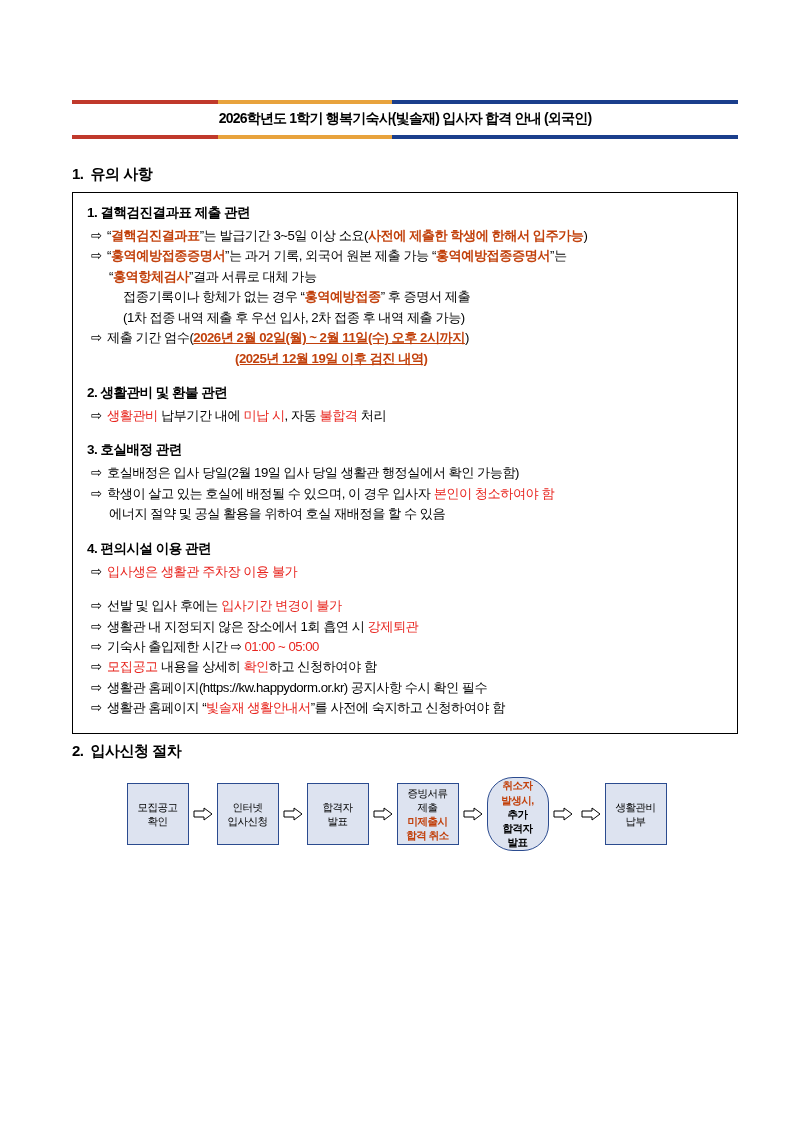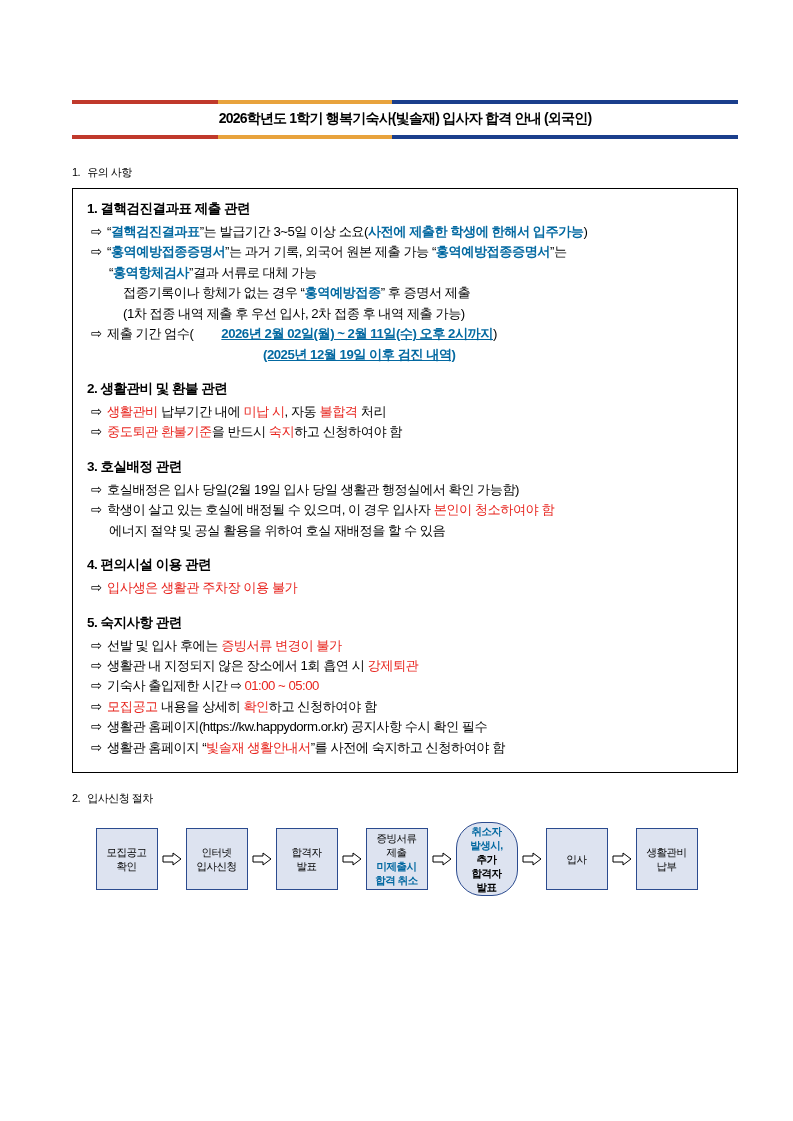--- a/index.html
+++ b/index.html
@@ -35,26 +35,26 @@
     font-size: 14px;
     font-weight: bold;
     letter-spacing: -0.8px;
     text-align: center;
     white-space: nowrap;
   }
 
   
   .section-head {
     margin: 26px 0 8px 72px;
-    font-size: 11px;
-    font-weight: normal;
+    font-size: 15px;
+    font-weight: bold;
     letter-spacing: -0.5px;
   }
   .section-head.second {
-    margin-top: 18px;
+    margin-top: 8px;
   }
   .section-num {
     display: inline-block;
     margin-right: 7px;
   }
 
   
   .box {
     margin: 0 55px 0 72px;
     border: 1px solid #000000;
@@ -82,23 +82,23 @@
     display: inline-block;
     width: 16px;
     color: #000;
   }
   .indent1 { padding-left: 24px; }
   .indent2 { padding-left: 38px; }
   .center-red {
     padding-left: 150px;
   }
   .red { color: #e8251f; }
-  .redb { color: #0369a1; font-weight: bold; }
+  .redb { color: #c2410c; font-weight: bold; }
   .bold { font-weight: bold; }
-  .underline { text-decoration: underline; margin-left: 28px; }
+  .underline { text-decoration: underline; }
 
   
   .flow {
     margin: 16px 0 0 0;
     display: flex;
     align-items: center;
     justify-content: center;
     gap: 0px;
   }
   .node {
@@ -149,35 +149,33 @@
         <div class="line"><span class="arrow">⇨</span><span>“</span><span class="redb">홍역예방접종증명서</span><span>”는 과거 기록, 외국어 원본 제출 가능 “</span><span class="redb">홍역예방접종증명서</span><span>”는</span></div>
         <div class="line indent1"><span>“</span><span class="redb">홍역항체검사</span><span>”결과 서류로 대체 가능</span></div>
         <div class="line indent2"><span>접종기록이나 항체가 없는 경우 “</span><span class="redb">홍역예방접종</span><span>” 후 증명서 제출</span></div>
         <div class="line indent2"><span>(1차 접종 내역 제출 후 우선 입사, 2차 접종 후 내역 제출 가능)</span></div>
         <div class="line"><span class="arrow">⇨</span><span>제출 기간 엄수(</span><span class="redb underline">2026년 2월 02일(월) ~ 2월 11일(수) 오후 2시까지</span><span>)</span></div>
         <div class="line center-red"><span class="redb underline">(2025년 12월 19일 이후 검진 내역)</span></div>
       </div>
       <div class="grp">
         <div class="grp-title">2. 생활관비 및 환불 관련</div>
         <div class="line"><span class="arrow">⇨</span><span class="red">생활관비</span><span> 납부기간 내에 </span><span class="red">미납 시</span><span>, 자동 </span><span class="red">불합격</span><span> 처리</span></div>
-        <div class="line"><span class="arrow">⇨</span><span class="red">중도퇴관 환불기준</span><span>을 반드시 </span><span class="red">숙지</span><span>하고 신청하여야 함</span></div>
       </div>
       <div class="grp">
         <div class="grp-title">3. 호실배정 관련</div>
         <div class="line"><span class="arrow">⇨</span><span>호실배정은 입사 당일(2월 19일 입사 당일 생활관 행정실에서 확인 가능함)</span></div>
         <div class="line"><span class="arrow">⇨</span><span>학생이 살고 있는 호실에 배정될 수 있으며, 이 경우 입사자 </span><span class="red">본인이 청소하여야 함</span></div>
         <div class="line indent1"><span>에너지 절약 및 공실 활용을 위하여 호실 재배정을 할 수 있음</span></div>
       </div>
       <div class="grp">
         <div class="grp-title">4. 편의시설 이용 관련</div>
         <div class="line"><span class="arrow">⇨</span><span class="red">입사생은 생활관 </span><span class="red">주차장 이용 불가</span></div>
       </div>
       <div class="grp">
-        <div class="grp-title">5. 숙지사항 관련</div>
-        <div class="line"><span class="arrow">⇨</span><span>선발 및 입사 후에는 </span><span class="red">증빙서류 변경이 불가</span></div>
+        <div class="line"><span class="arrow">⇨</span><span>선발 및 입사 후에는 </span><span class="red">입사기간 변경이 불가</span></div>
         <div class="line"><span class="arrow">⇨</span><span>생활관 내 지정되지 않은 장소에서 1회 흡연 시 </span><span class="red">강제퇴관</span></div>
         <div class="line"><span class="arrow">⇨</span><span>기숙사 출입제한 시간 ⇨ </span><span class="red">01:00 ~ 05:00</span></div>
         <div class="line"><span class="arrow">⇨</span><span class="red">모집공고</span><span> 내용을 상세히 </span><span class="red">확인</span><span>하고 신청하여야 함</span></div>
         <div class="line"><span class="arrow">⇨</span><span>생활관 홈페이지(https://kw.happydorm.or.kr) 공지사항 수시 확인 필수</span></div>
         <div class="line"><span class="arrow">⇨</span><span>생활관 홈페이지 “</span><span class="red">빛솔재 생활안내서</span><span>”를 사전에 숙지하고 신청하여야 함</span></div>
       </div>
     </div>
 
   <div class="section-head second">
     <span class="section-num">2.</span><span>입사신청 절차</span>
@@ -227,23 +225,20 @@
         <div class="redb">발생시,</div>
         <div class="bold">추가</div>
         <div class="bold">합격자</div>
         <div class="bold">발표</div>
       </div>
       <div class="arrow-ic">
         <svg width="20" height="14" viewBox="0 0 20 14">
           <path d="M1 4 H11 V1 L19 7 L11 13 V10 H1 Z" fill="#ffffff" stroke="#000000" stroke-width="1"></path>
         </svg>
       </div>
-      <div class="node">
-        <div>입사</div>
-      </div>
       <div class="arrow-ic">
         <svg width="20" height="14" viewBox="0 0 20 14">
           <path d="M1 4 H11 V1 L19 7 L11 13 V10 H1 Z" fill="#ffffff" stroke="#000000" stroke-width="1"></path>
         </svg>
       </div>
       <div class="node">
         <div>생활관비</div>
         <div>납부</div>
       </div>
     </div>

